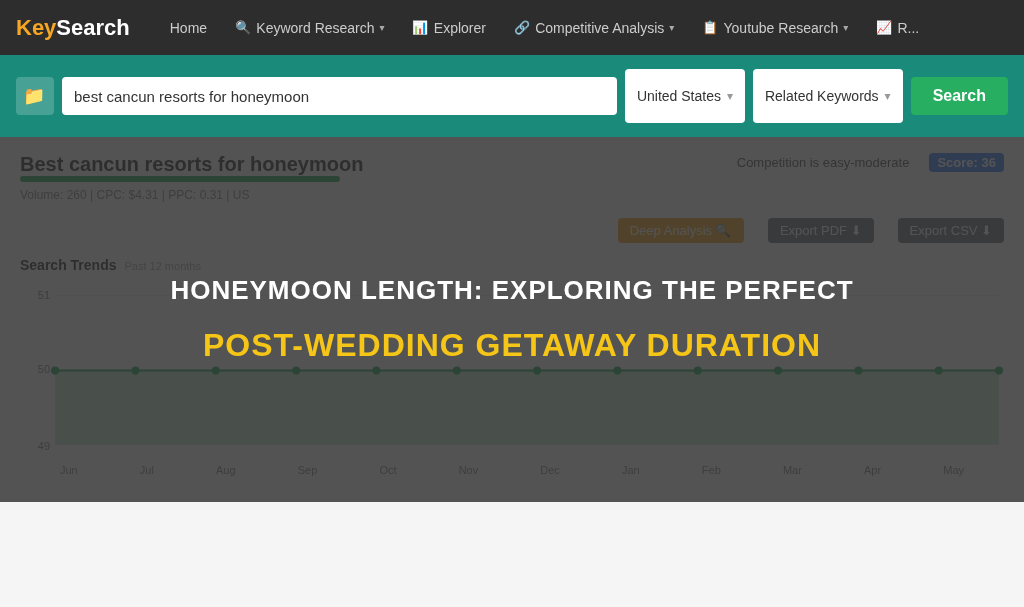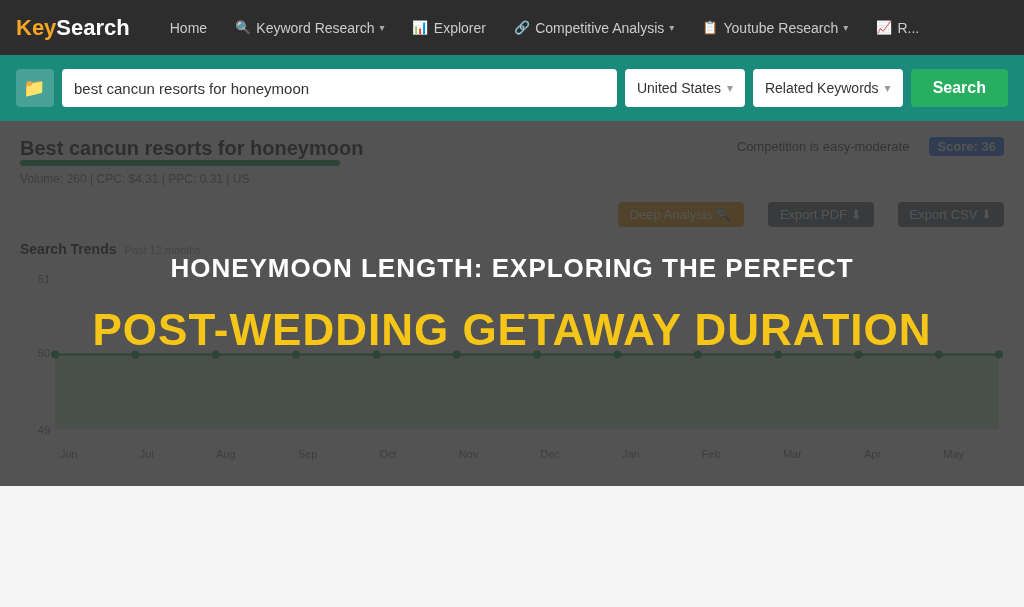--- a/index.html
+++ b/index.html
@@ -74,21 +74,21 @@
       border: none;
       outline: none;
       font-size: 15px;
       color: #333;
       width: 100%;
       background: transparent;
     }
     .search-dropdown {
       background: white;
       border-radius: 4px;
-      height: 38px;
+      height: 54px;
       display: flex;
       align-items: center;
       padding: 0 12px;
       cursor: pointer;
       font-size: 14px;
       color: #333;
       gap: 6px;
       white-space: nowrap;
     }
     .search-dropdown .arrow { color: #999; font-size: 12px; }
@@ -199,21 +199,21 @@
       color: white;
       font-size: 26px;
       font-weight: bold;
       text-align: center;
       letter-spacing: 1px;
       margin-bottom: 21px;
       text-transform: uppercase;
     }
     .overlay-subtitle {
       color: #f5c518;
-      font-size: 44px;
+      font-size: 32px;
       font-weight: bold;
       text-align: center;
       text-transform: uppercase;
       letter-spacing: 1px;
     }
 
     
     .chart-section {
       padding: 0 0 10px 0;
     }

